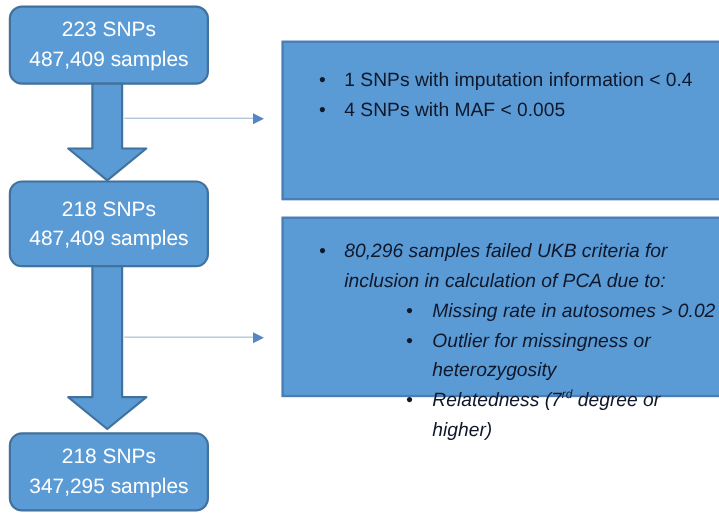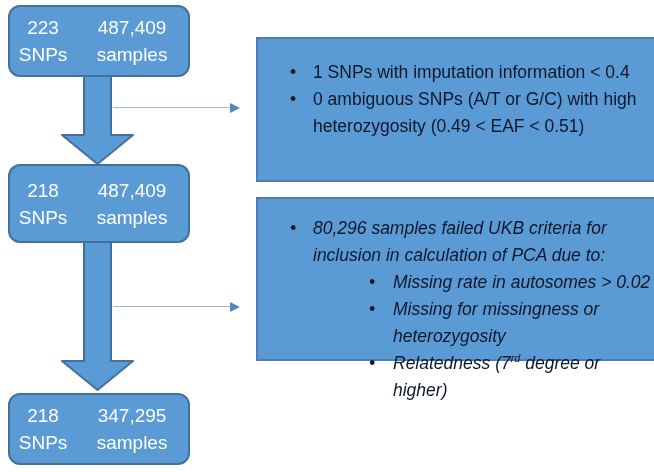--- a/index.html
+++ b/index.html
@@ -3,21 +3,21 @@
 <meta charset="utf-8">
 <style>
   html,body { margin:0; padding:0; background:#ffffff; }
   .canvas {
     position:relative; width:654px; height:472px; background:#ffffff;
     font-family:"Liberation Sans", sans-serif; overflow:hidden;
   }
   .flow-box {
     position:absolute; left:8px; width:182px;
     background:#5B9BD5; border:2px solid #41719C; border-radius:12px;
-    color:#ffffff; display:flex; flex-direction:row;
+    color:#ffffff; display:flex; flex-direction:column;
     align-items:center; justify-content:center;
     font-size:19px; line-height:27px; box-sizing:border-box; text-align:center;
   }
   .note-box {
     position:absolute; left:256px; width:406px;
     background:#5B9BD5; border:2px solid #4A7EB5;
     color:#0f172a; font-size:17.5px; line-height:27px; box-sizing:border-box;
   }
   .note-box ul { list-style:none; margin:0; padding:0; }
   .note-box li { position:relative; padding-left:33px; }
@@ -73,35 +73,35 @@
 
   <div class="connector-line" style="left:113px; top:306px; width:118px;"></div>
   <div class="connector-head" style="left:230px; top:302px;"></div>
 
   <div class="note-box" id="note-box-1">
     <ul>
       <li>
         <span>1 SNPs with imputation information &lt; 0.4</span>
       </li>
       <li>
-        <span>0 ambiguous SNPs (A/T or G/C) with high heterozygosity (0.49 &lt; EAF &lt; 0.51)</span>
+        <span>4 SNPs with MAF &lt; 0.005</span>
       </li>
     </ul>
   </div>
 
   <div class="note-box" id="note-box-2">
     <ul>
       <li>
         <span>80,296 samples failed UKB criteria for inclusion in calculation of PCA due to:</span>
         <ul class="sub">
           <li>
             <span>Missing rate in autosomes &gt; 0.02</span>
           </li>
           <li>
-            <span>Missing for missingness or heterozygosity</span>
+            <span>Outlier for missingness or heterozygosity</span>
           </li>
           <li>
             <span>Relatedness (7</span><span class="sup">rd</span><span> degree or higher)</span>
           </li>
         </ul>
       </li>
     </ul>
   </div>
 
 </div>

